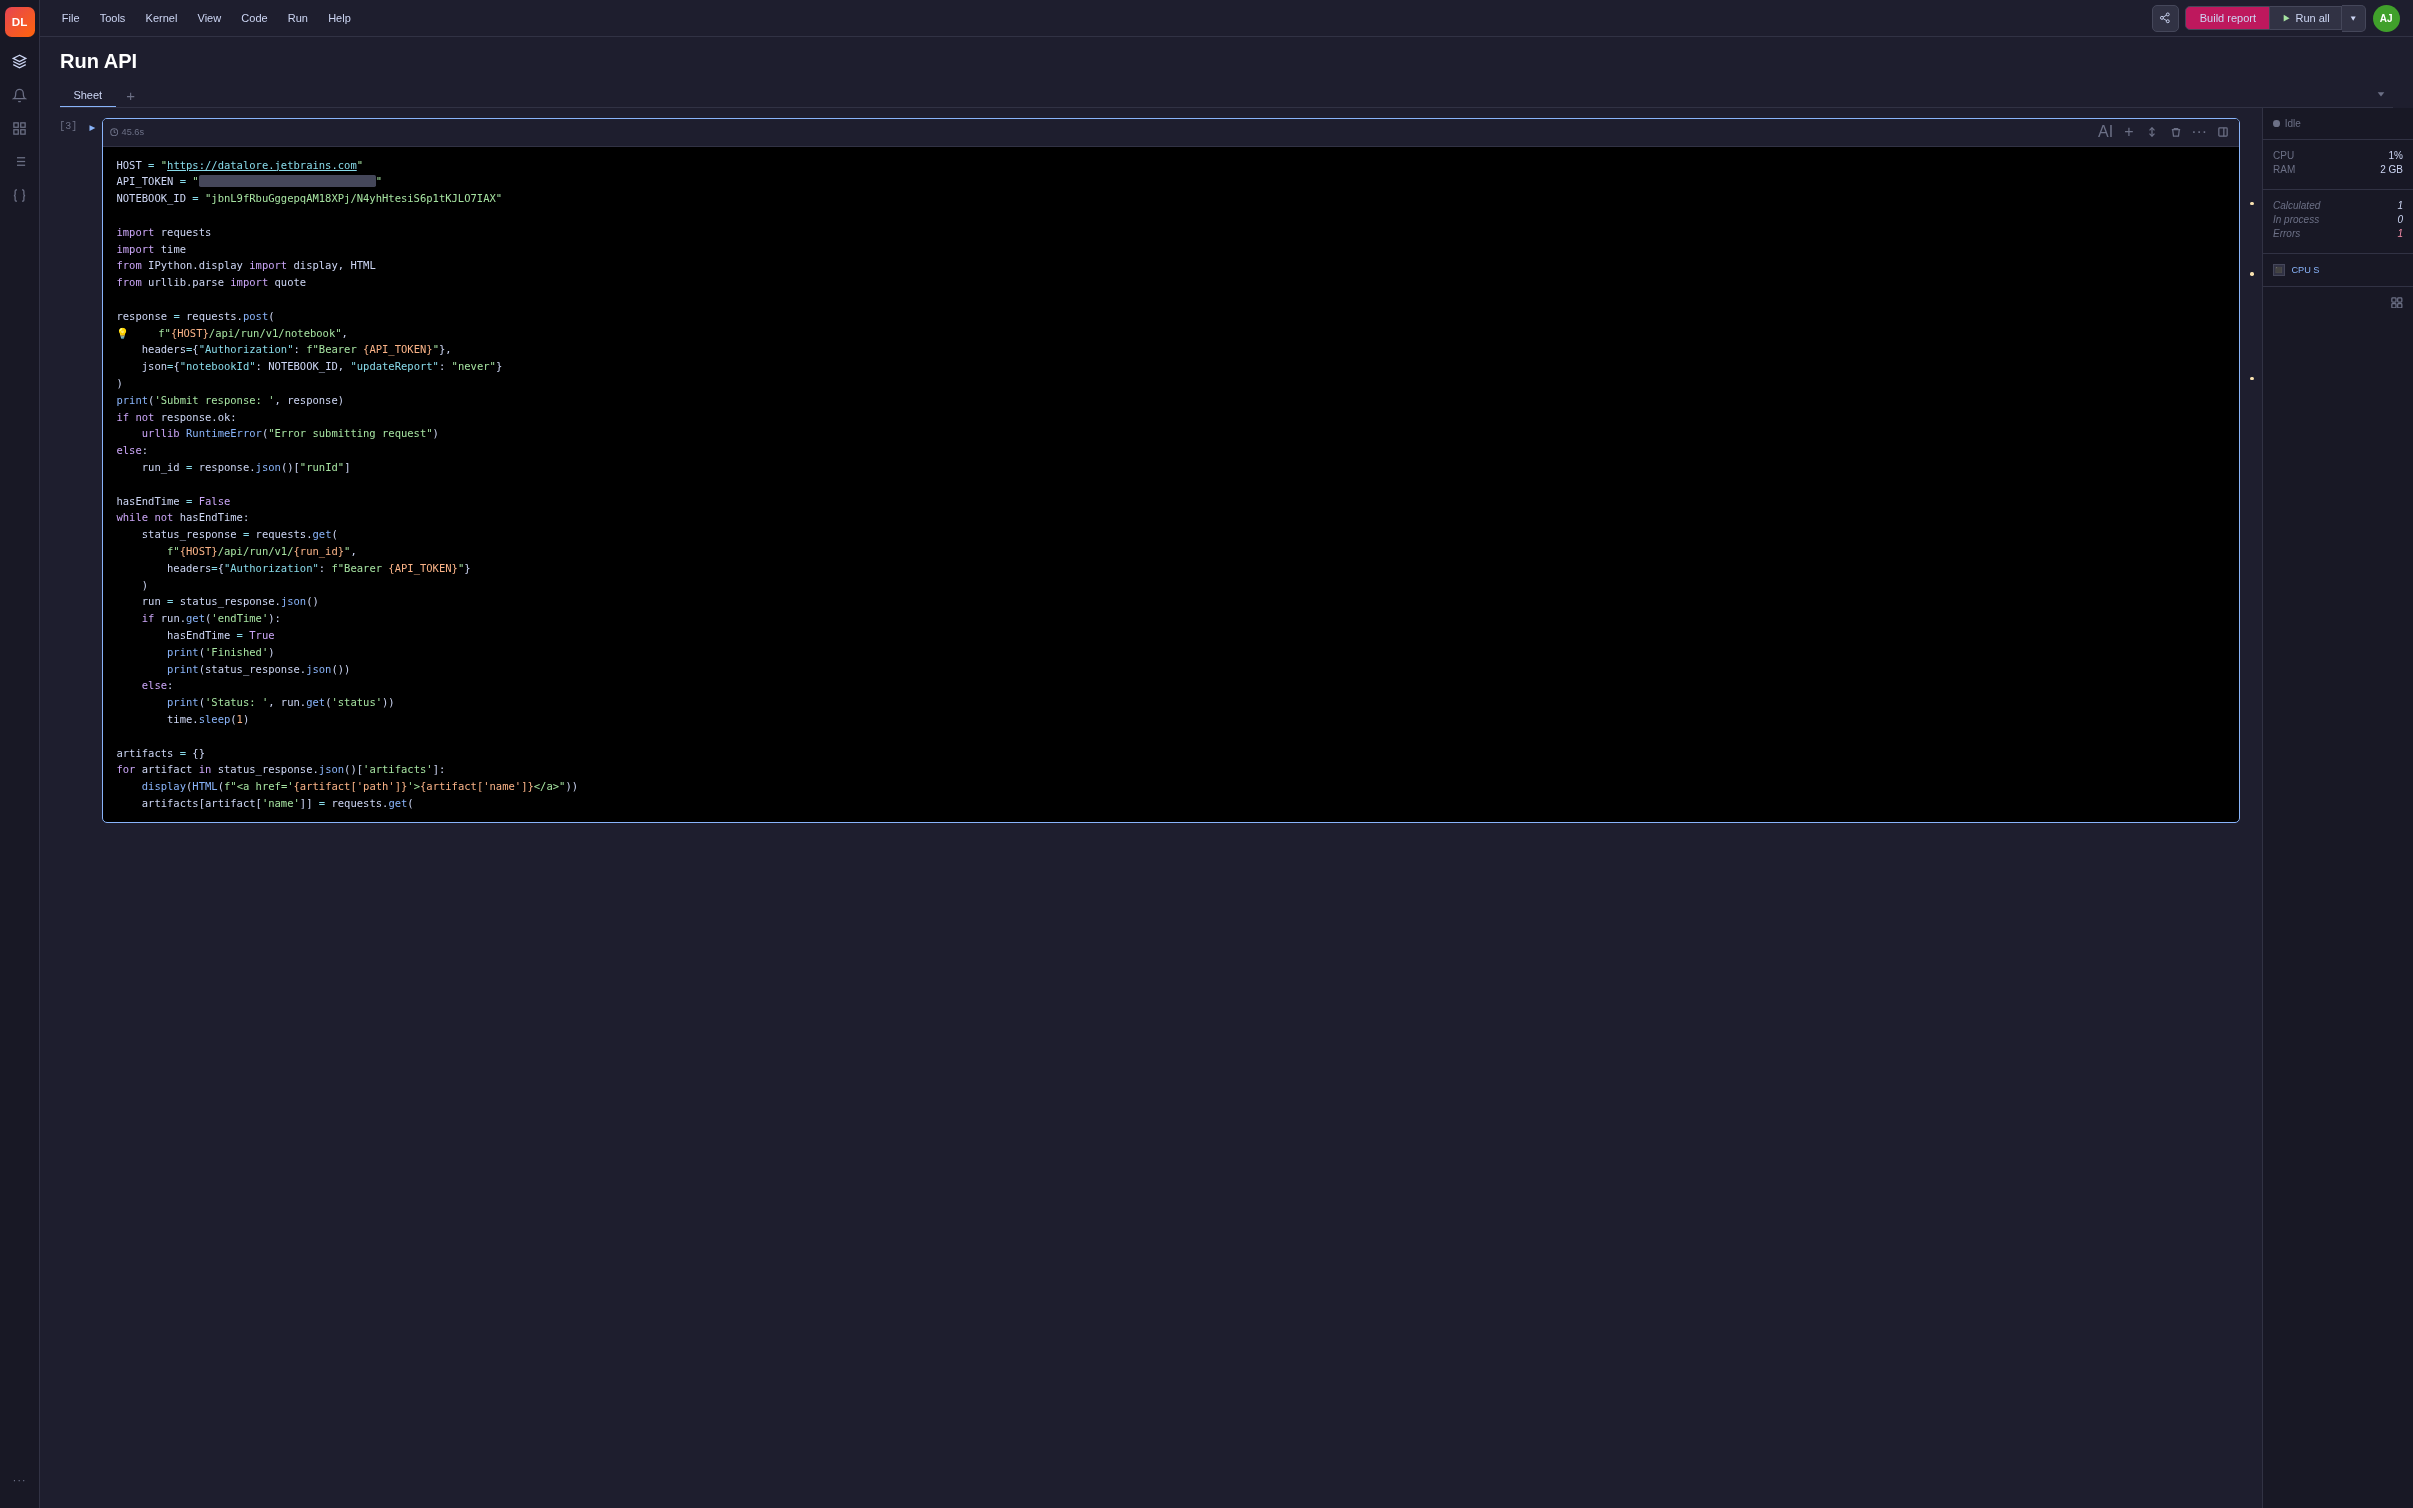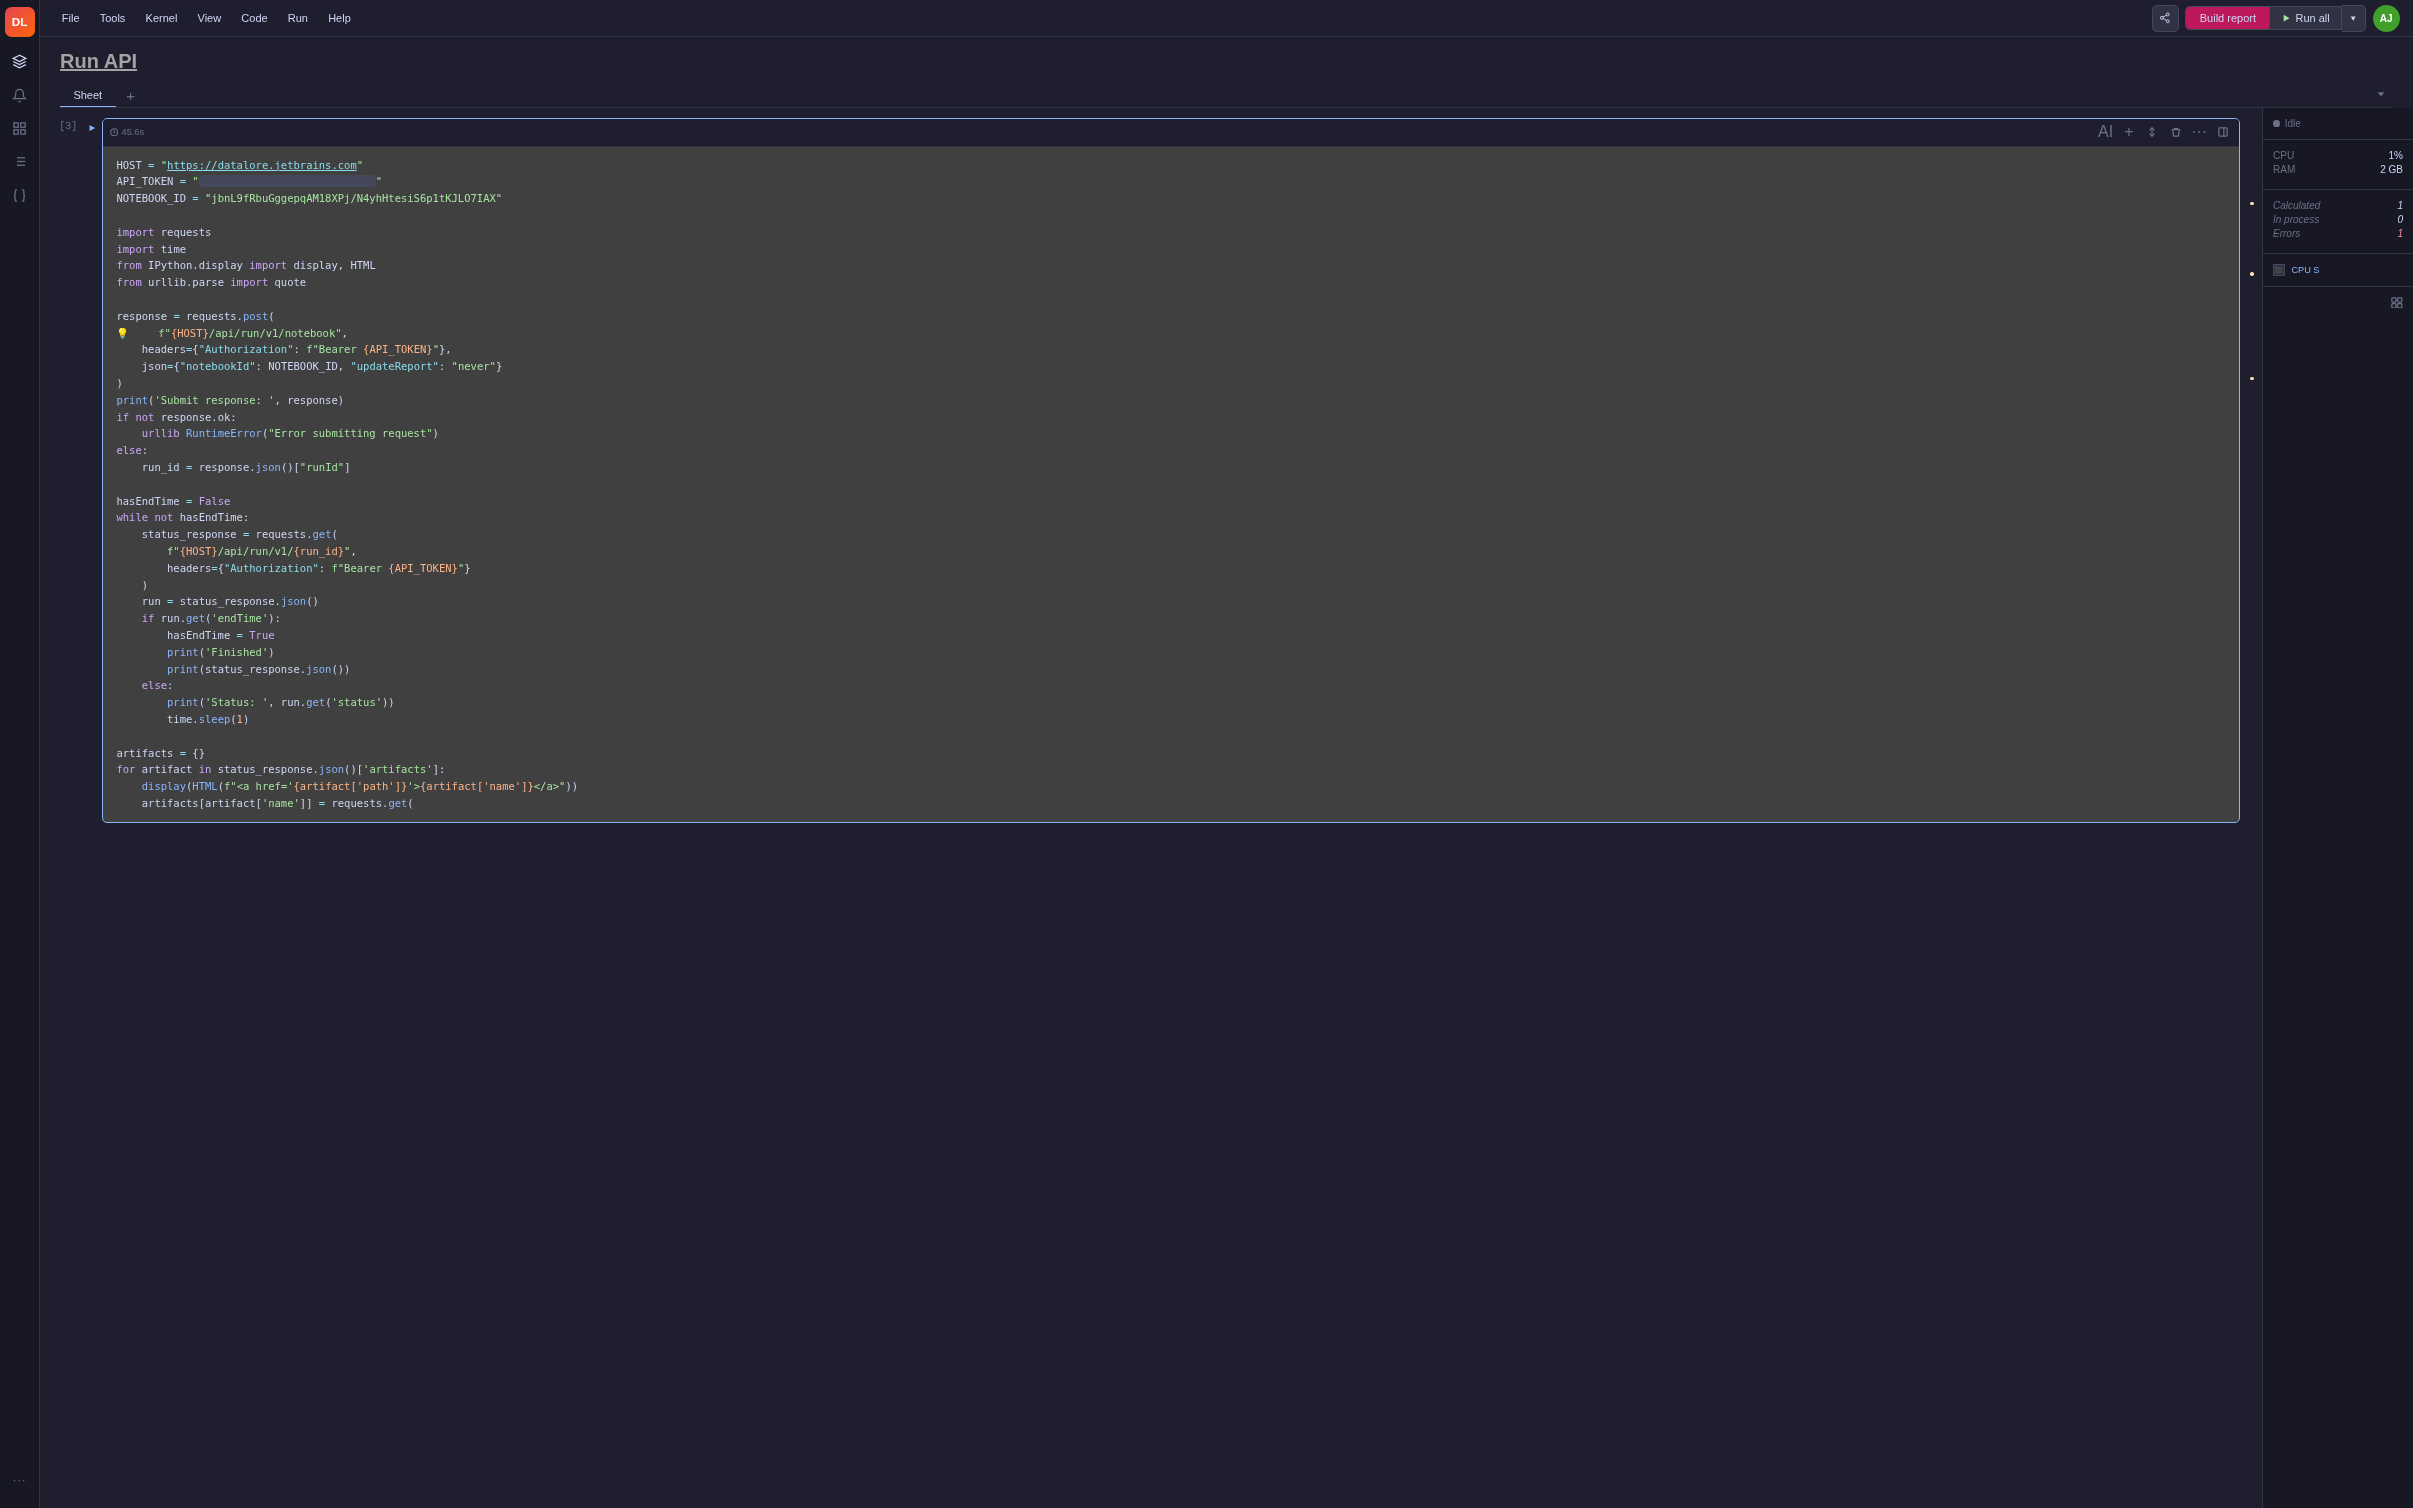--- a/index.html
+++ b/index.html
@@ -164,23 +164,22 @@
     }
 
     .notebook-header {
       padding: 13.4px 20px 0;
       background: #1e1e2e;
     }
 
     .notebook-title {
       font-size: 20px;
       font-weight: 600;
-      color: #a3a3a3;
+      color: #ffffff;
       margin-bottom: 10px;
-      text-decoration: underline;
     }
 
     .tabs-bar {
       display: flex;
       align-items: center;
       gap: 0;
       border-bottom: 0.8px solid #313244;
     }
 
     .tab-item {
@@ -222,21 +221,21 @@
     .cell-number {
       color: #6c7086;
       font-size: 10px;
       min-width: 27px;
       padding-top: 3.4px;
       font-family: 'Courier New', monospace;
     }
 
     .cell-editor {
       flex: 1;
-      background: #404040;
+      background: #000000;
       border: 0.8px solid #89b4fa;
       border-radius: 5px;
       overflow: hidden;
     }
 
     .cell-toolbar {
       display: flex;
       align-items: center;
       justify-content: flex-end;
       padding: 3.4px 6.7px;

